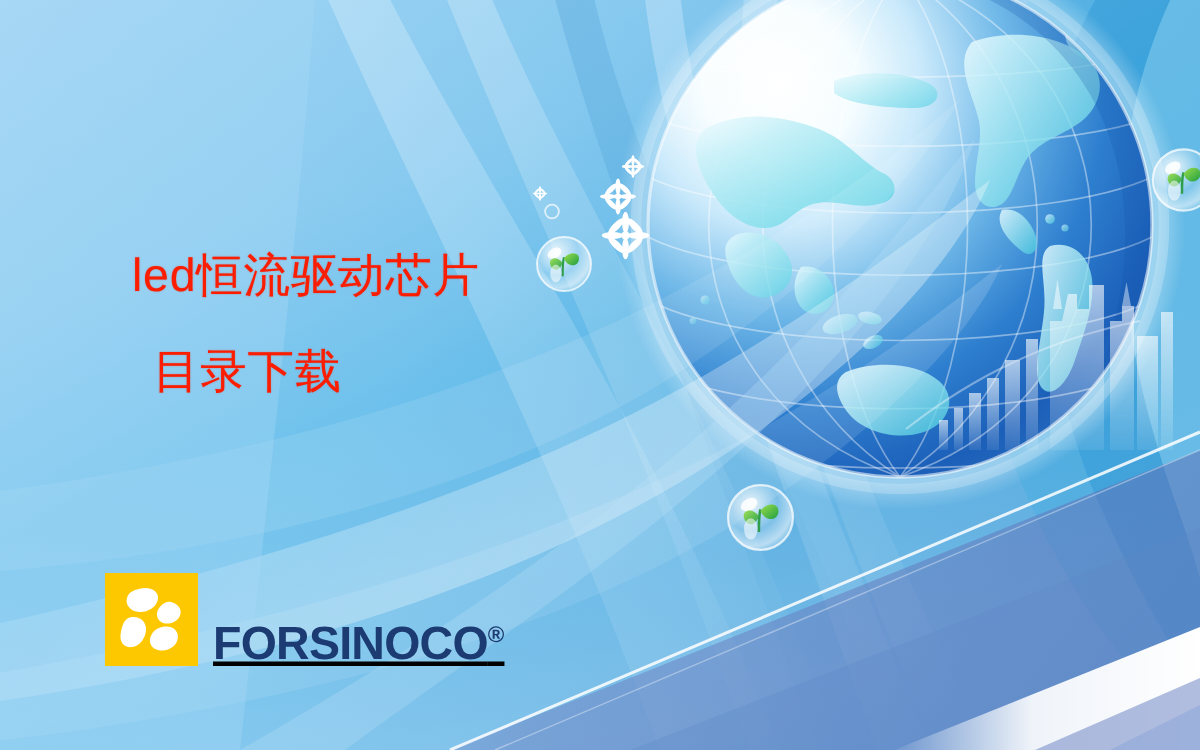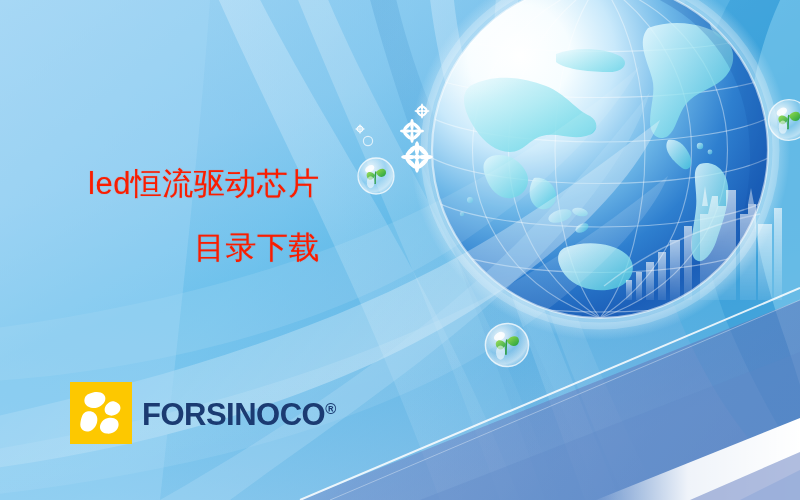--- a/index.html
+++ b/index.html
@@ -29,32 +29,32 @@
     color:#fa1d00;
     font-size:31px;
     line-height:42px;
     letter-spacing:0.5px;
     white-space:nowrap;
     z-index:6;
     text-shadow:0 0 1px rgba(250,29,0,.5);
   }
   .headline .l2 {
     display:block;
-    margin-left:30px;
+    margin-left:14px;
     margin-top:22px;
-    text-align:right;
   }
 
   
   .logo {
     position:absolute;
     left:70px; top:382px;
     display:flex;
-    align-items:center;
+    align-items:flex-end;
     z-index:7;
+    text-decoration:underline;
   }
   .logo-mark {
     width:62px; height:62px;
     background:#fdc800;
     flex:0 0 auto;
     position:relative;
   }
   .logo-mark svg { display:block; width:62px; height:62px; }
   .logo-text {
     margin-left:10px;

